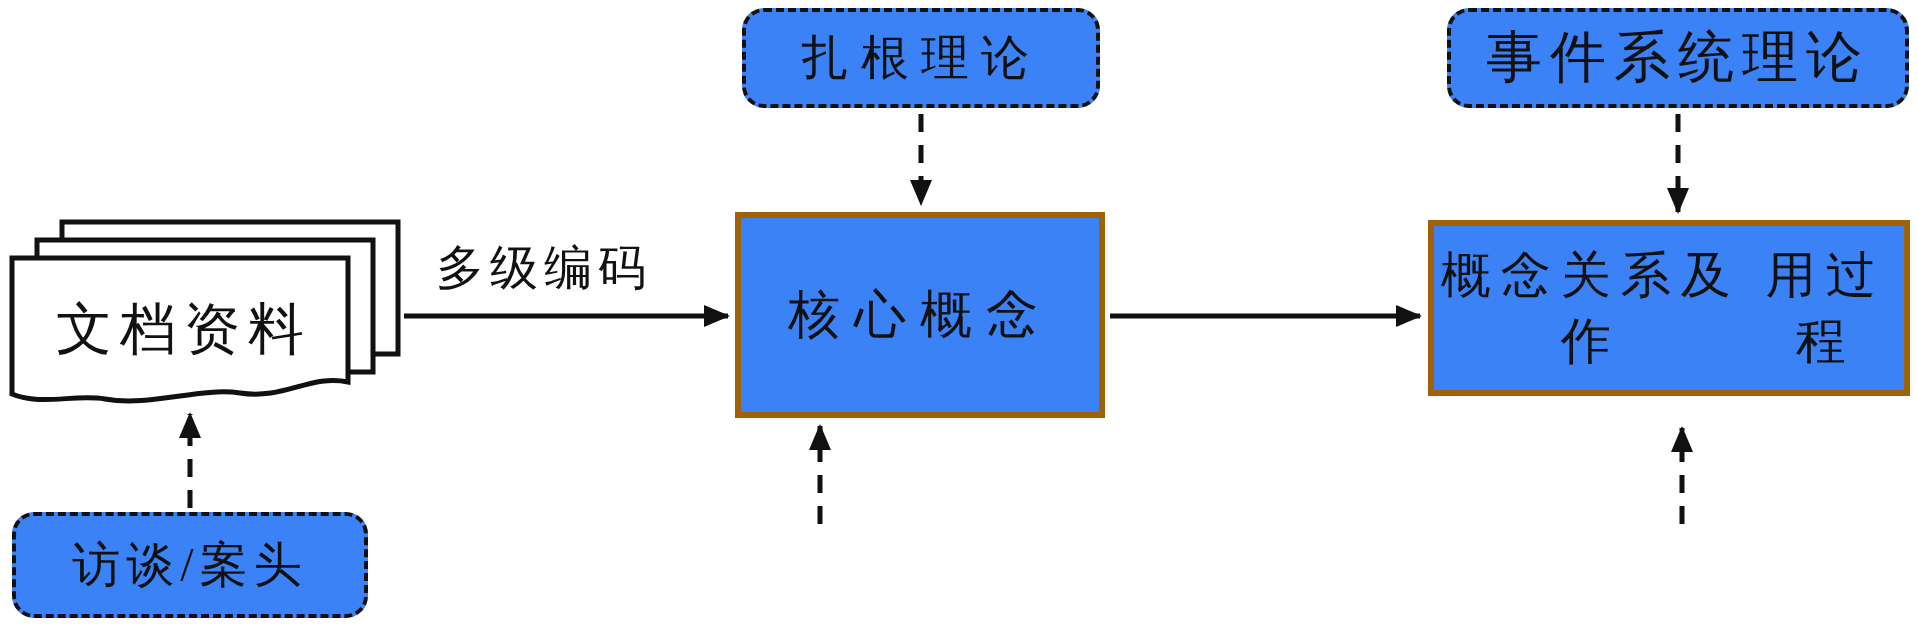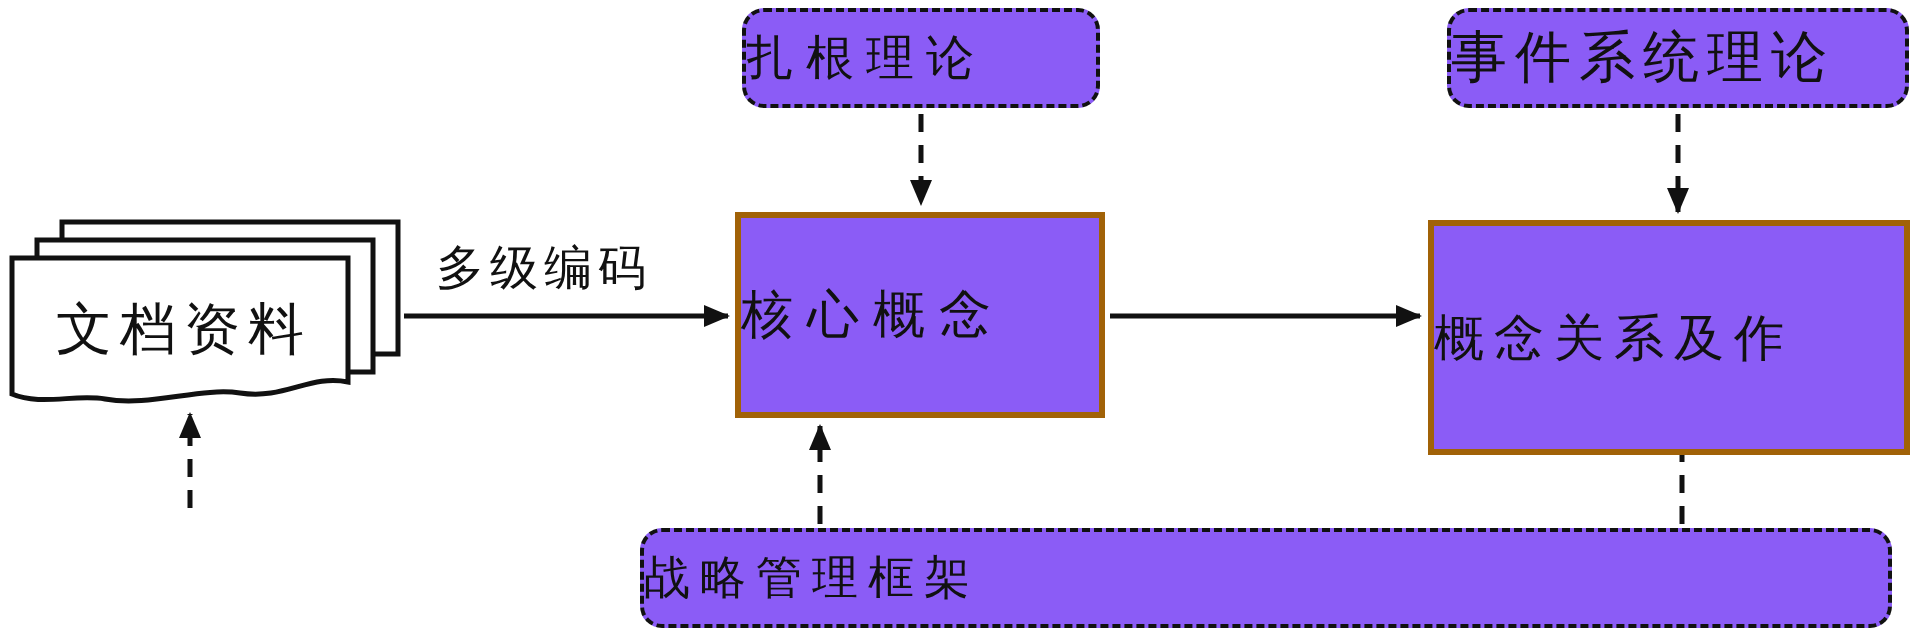--- a/index.html
+++ b/index.html
@@ -21,24 +21,24 @@
     left: 0; top: 0;
     width: 1917px;
     height: 635px;
     z-index: 1;
   }
   .node {
     position: absolute;
     z-index: 2;
     display: flex;
     align-items: center;
-    justify-content: flex-start;
+    justify-content: center;
     text-align: center;
     box-sizing: border-box;
-    background: #8b5cf6;
+    background: #3b82f6;
   }
   .dashed-box {
     border: 4px dashed #111111;
     border-radius: 22px;
   }
   .solid-box {
     border: 6px solid #a16207;
   }
   .edge-label {
     position: absolute;
@@ -52,21 +52,21 @@
     position: absolute;
     z-index: 2;
     text-align: center;
     font-size: 56px;
     letter-spacing: 8px;
     white-space: nowrap;
   }
   #box-grounded      { left: 742px;  top: 8px;   width: 358px;  height: 100px; font-size: 48px; letter-spacing: 12px; }
   #box-event         { left: 1447px; top: 8px;   width: 462px;  height: 100px; font-size: 56px; letter-spacing: 8px; }
   #box-core          { left: 735px;  top: 212px; width: 370px;  height: 206px; font-size: 52px; letter-spacing: 14px; }
-  #box-relations     { left: 1428px; top: 220px; width: 482px;  height: 235px; font-size: 50px; letter-spacing: 10px; line-height: 66px; }
+  #box-relations     { left: 1428px; top: 220px; width: 482px;  height: 176px; font-size: 50px; letter-spacing: 10px; line-height: 66px; }
   #box-interview     { left: 12px;   top: 512px; width: 356px;  height: 106px; font-size: 48px; letter-spacing: 6px; }
   #box-framework     { left: 640px;  top: 528px; width: 1252px; height: 100px; font-size: 46px; letter-spacing: 10px; }
   #label-coding      { left: 384px;  top: 236px; width: 320px; }
   #label-case        { left: 1110px; top: 236px; width: 312px; }
   #label-documents   { left: 28px;   top: 292px; width: 312px; }
 </style>
 </head>
 <body>
 
 <div id="stage">
@@ -101,25 +101,26 @@
   <div id="box-event" class="node dashed-box">
     <span>事件系统理论</span>
   </div>
 
   <div id="box-core" class="node solid-box">
     <span>核心概念</span>
   </div>
 
   <div id="box-relations" class="node solid-box">
     <span>概念关系及作</span>
+    <span>用过程</span>
   </div>
 
+  <div id="box-interview" class="node dashed-box">
+    <span>访谈/案头</span>
+  </div>
 
-  <div id="box-framework" class="node dashed-box">
-    <span>战略管理框架</span>
-  </div>
 
   <div id="label-documents" class="doc-label">文档资料</div>
 
   <div id="label-coding" class="edge-label">多级编码</div>
 
 
 </div>
 
 </body></html>

